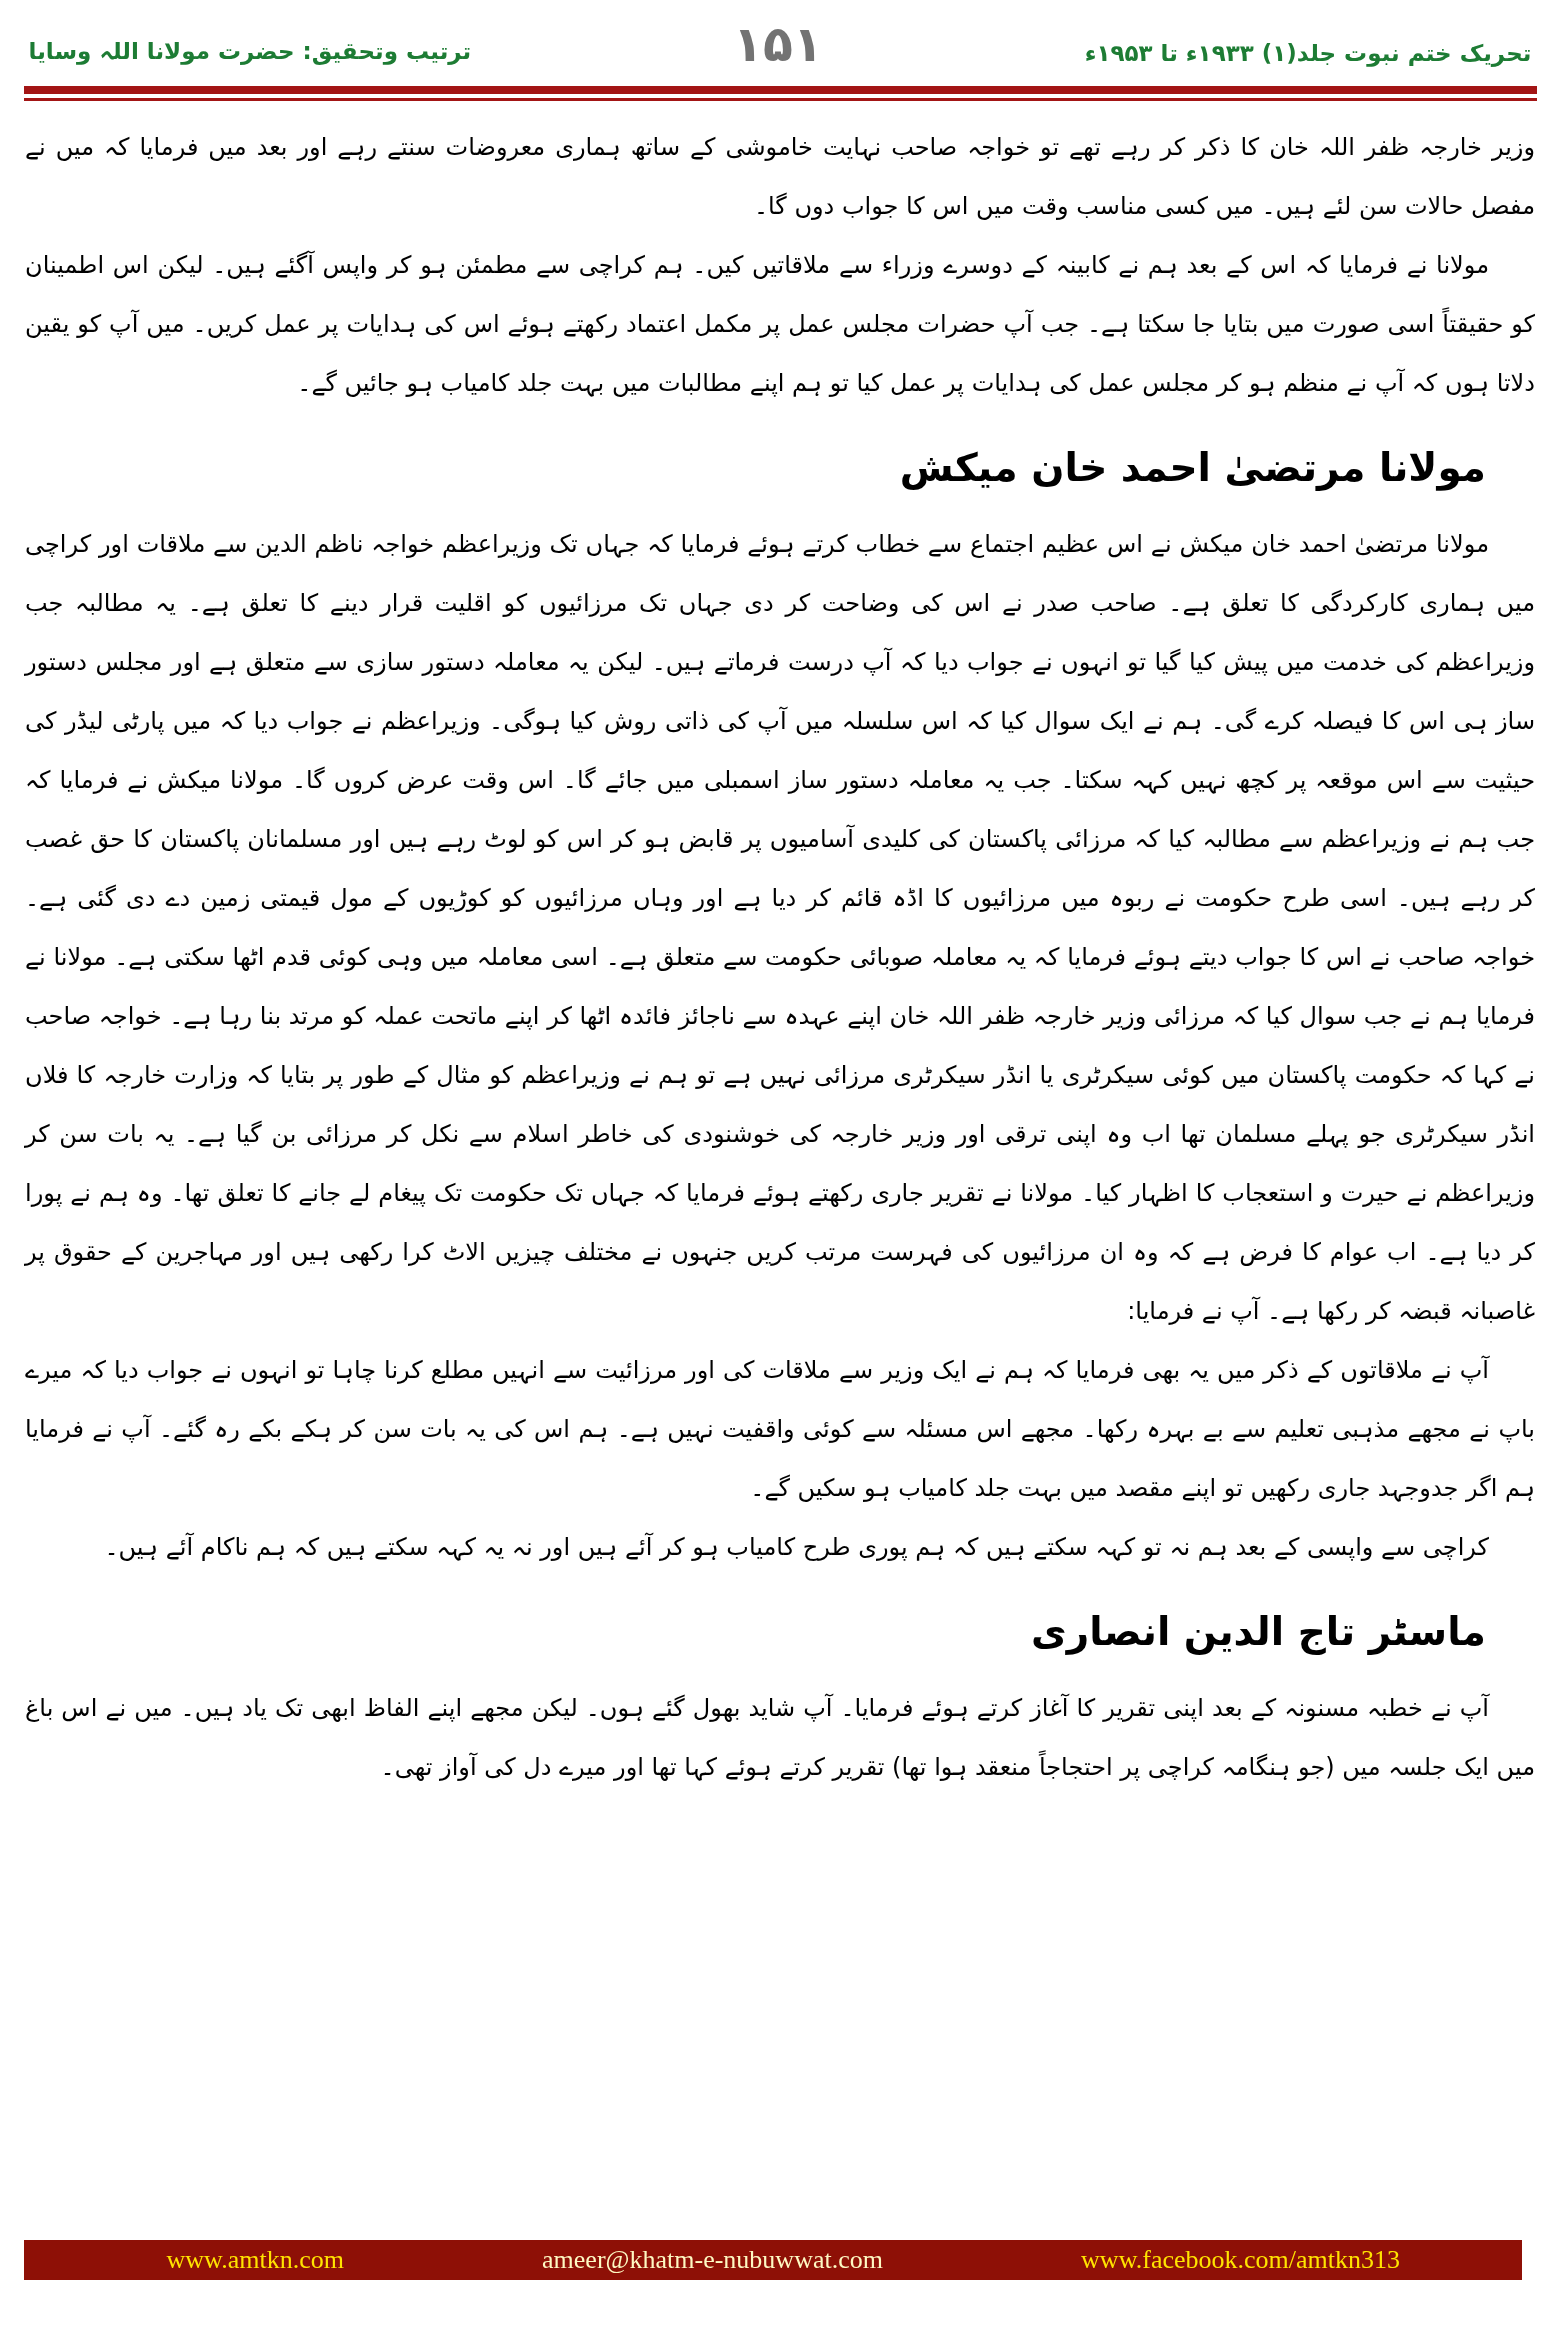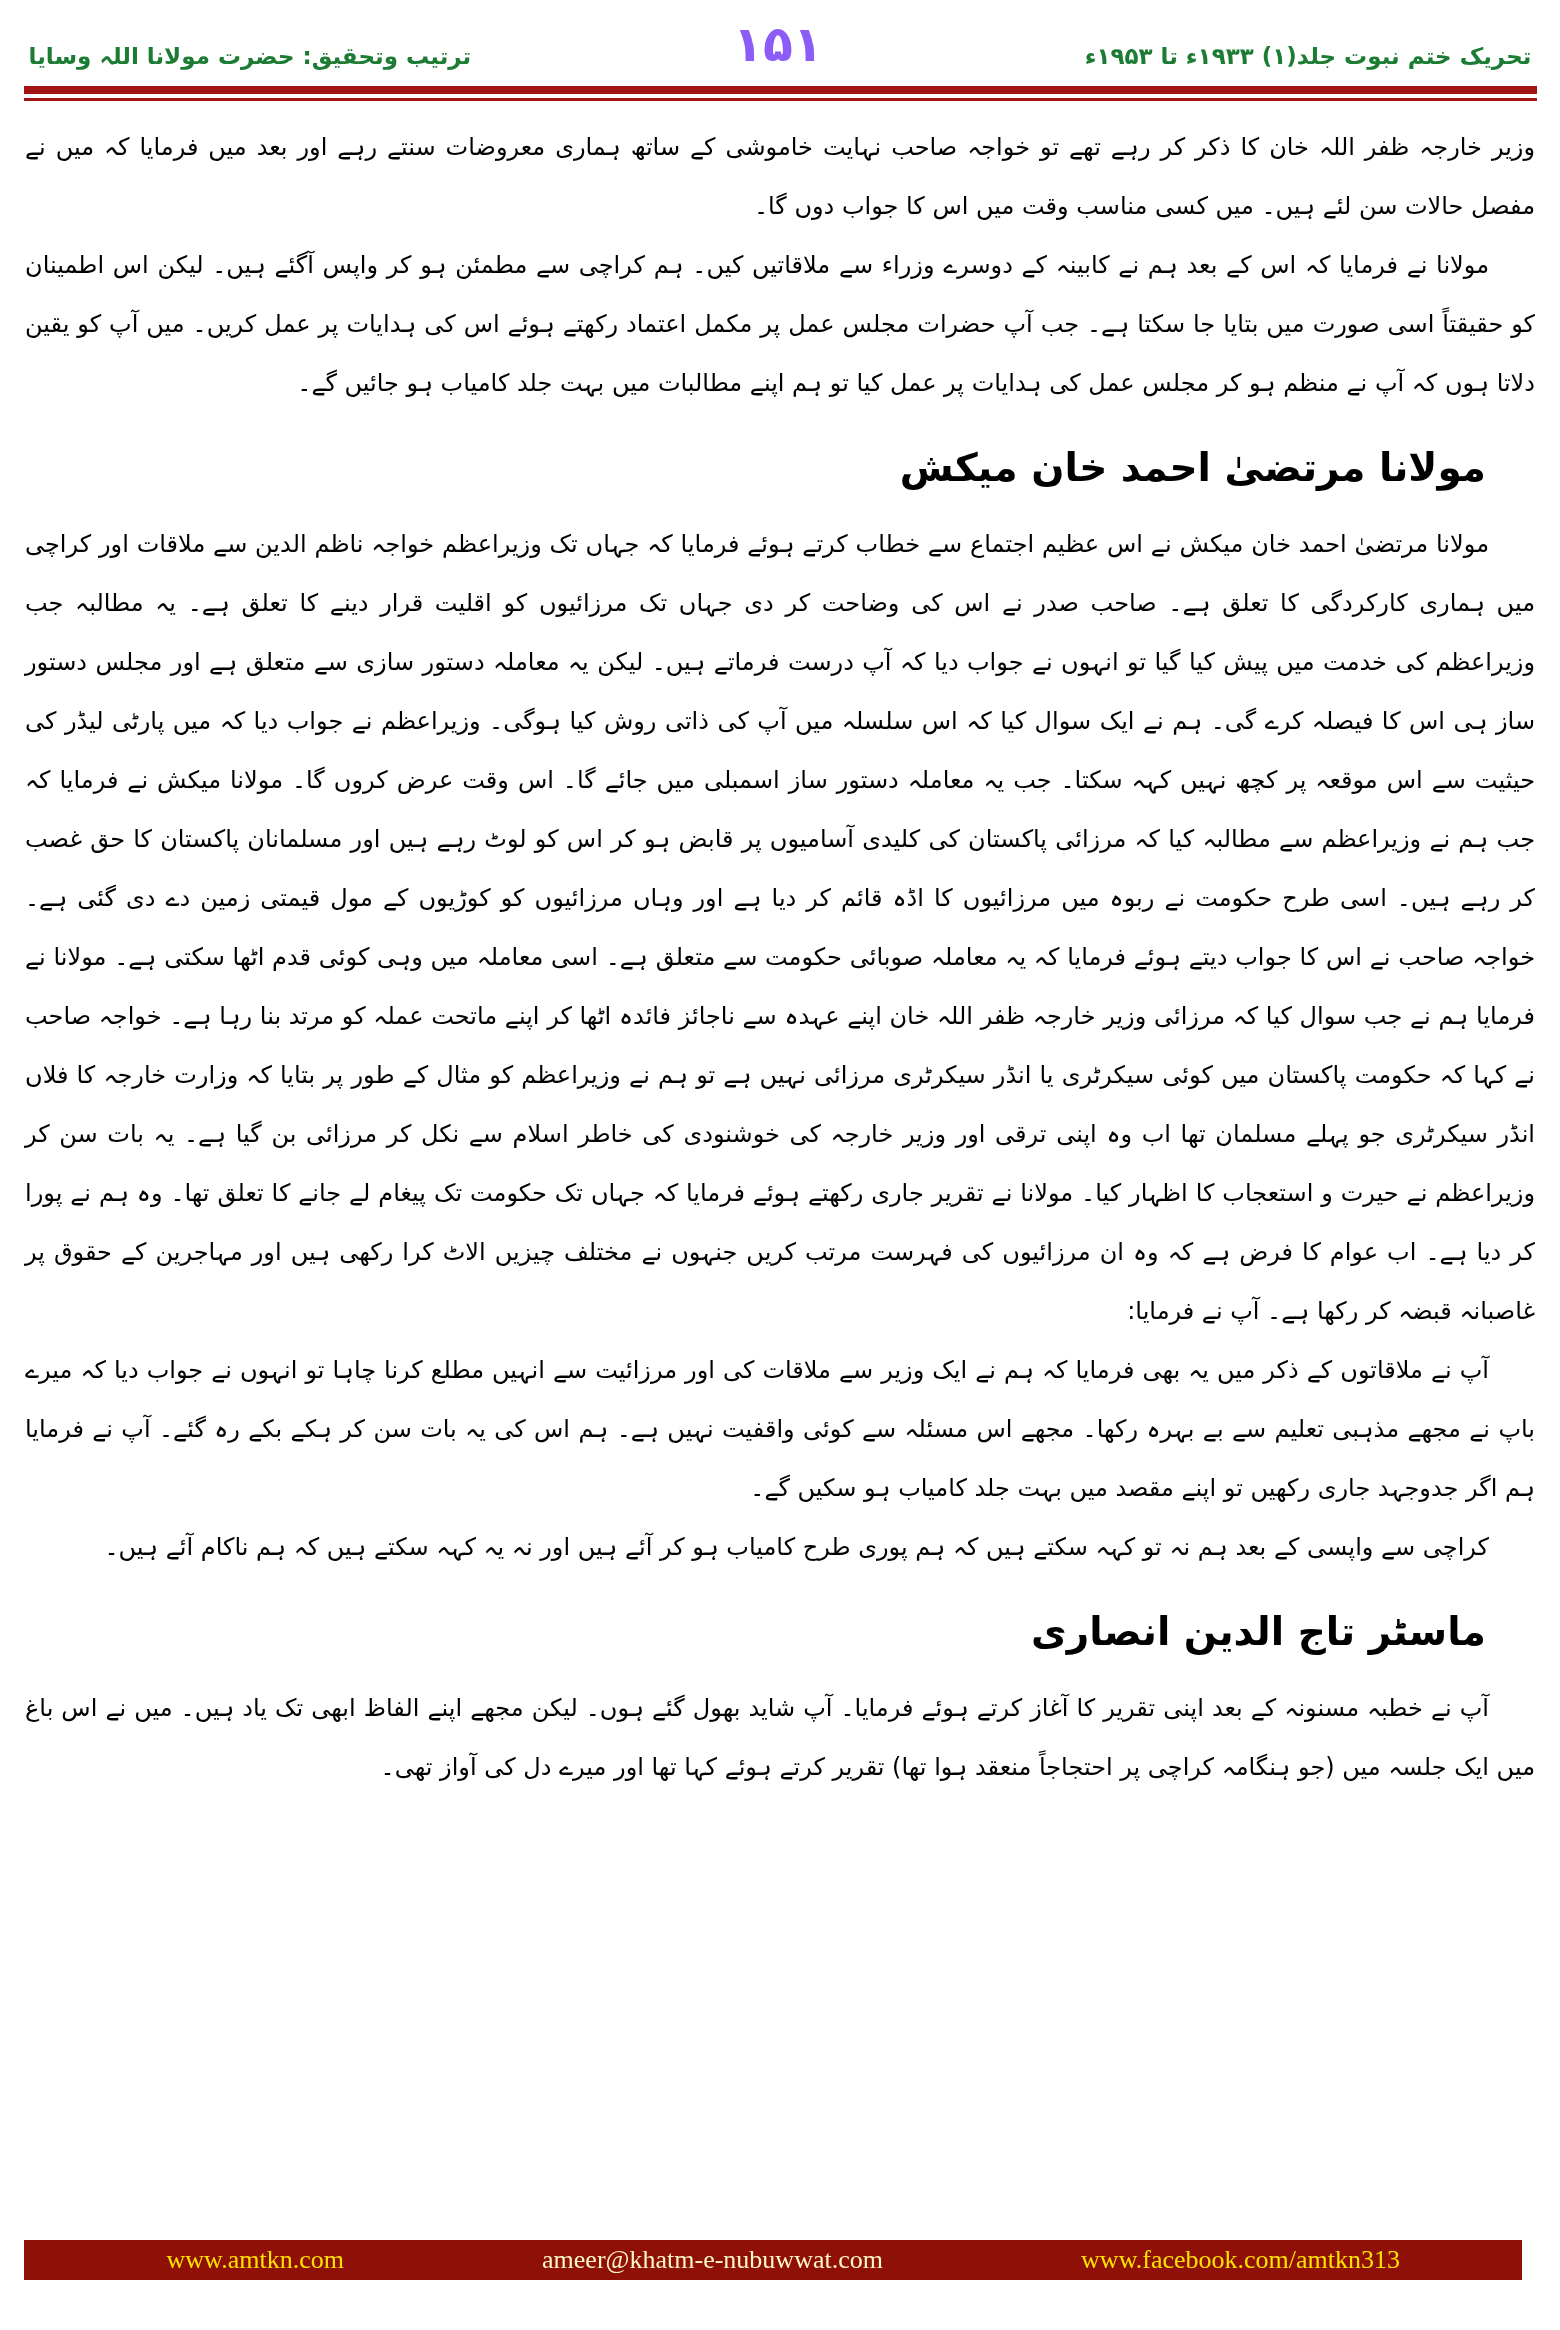--- a/index.html
+++ b/index.html
@@ -2,31 +2,31 @@
 <html lang="ur" style="font-size:13.4px"><head>
 <meta charset="utf-8">
 <style>
   html,body{margin:0;padding:0;background:#e8e8e8;}
   .page{
     width:1560px;height:2330px;position:relative;background:#ffffff;
     overflow:hidden;font-family:"DejaVu Sans",sans-serif;margin:0 auto;
   }
   
   .header{
-    display:flex;justify-content:space-between;align-items:flex-end;
+    display:flex;justify-content:space-between;align-items:center;
     padding:11.8px 28.6px 0 28.6px;direction:ltr;
   }
   .credit,.booktitle{
     color:#1d7c34;font-weight:bold;font-size:23px;line-height:1.4;
     white-space:nowrap;direction:rtl;
   }
   .credit{padding-top:18.5px;}
   .booktitle{padding-top:22px;}
   .page-num{
-    color:#8b5cf6;font-size:49px;font-weight:bold;line-height:1.1;
+    color:#737373;font-size:49px;font-weight:bold;line-height:1.1;
     padding-top:6.7px;direction:rtl;
   }
   .rule{margin:13.4px 23.5px 0 23.5px;}
   .rule-thick{height:8.4px;background:#a31515;}
   .rule-thin{height:3.4px;background:#a31515;margin-top:3.4px;}
   
   .body{
     direction:rtl;padding:17px 25px 0 25px;color:#000;
     font-size:24px;line-height:59px;
   }

